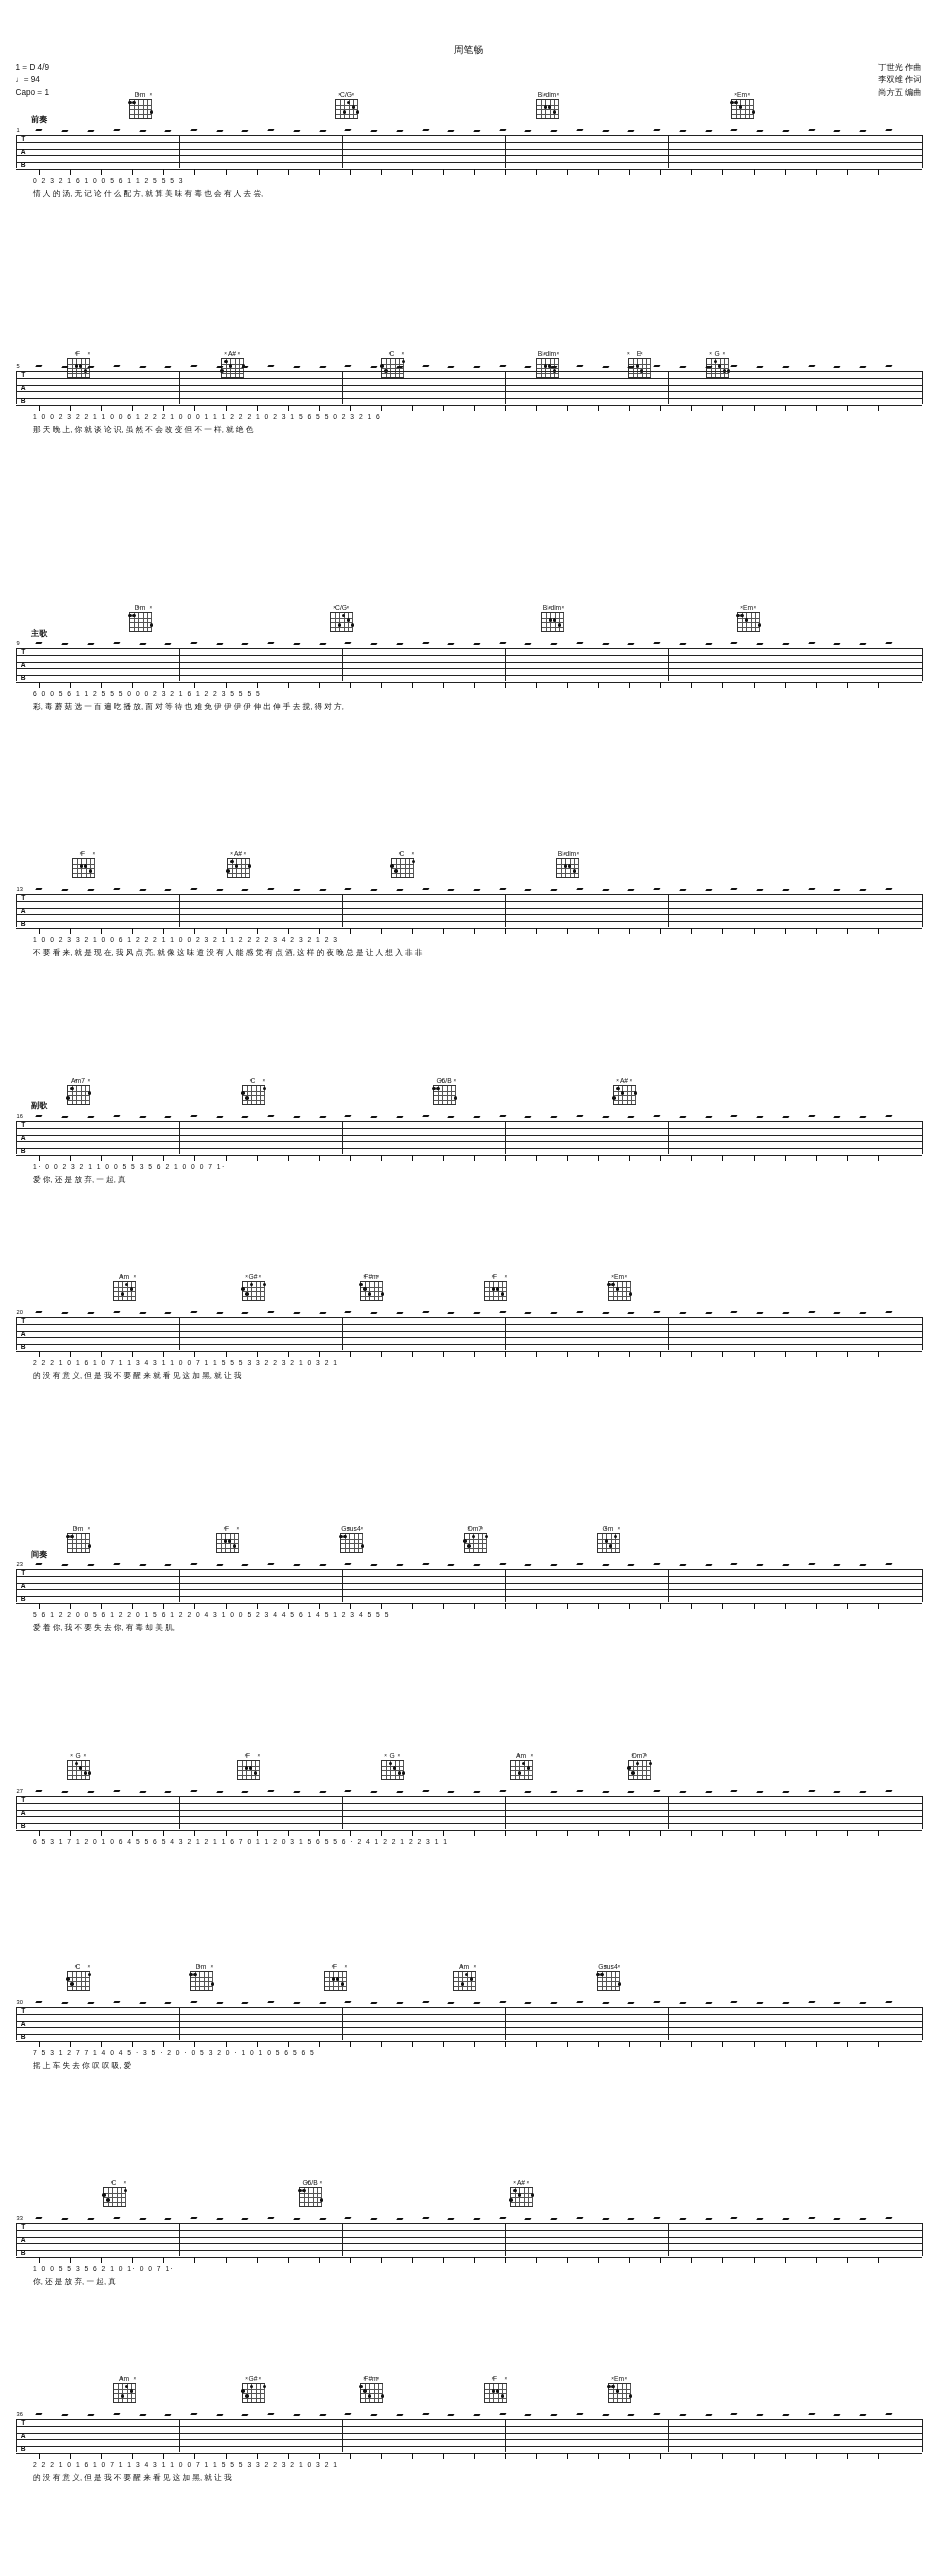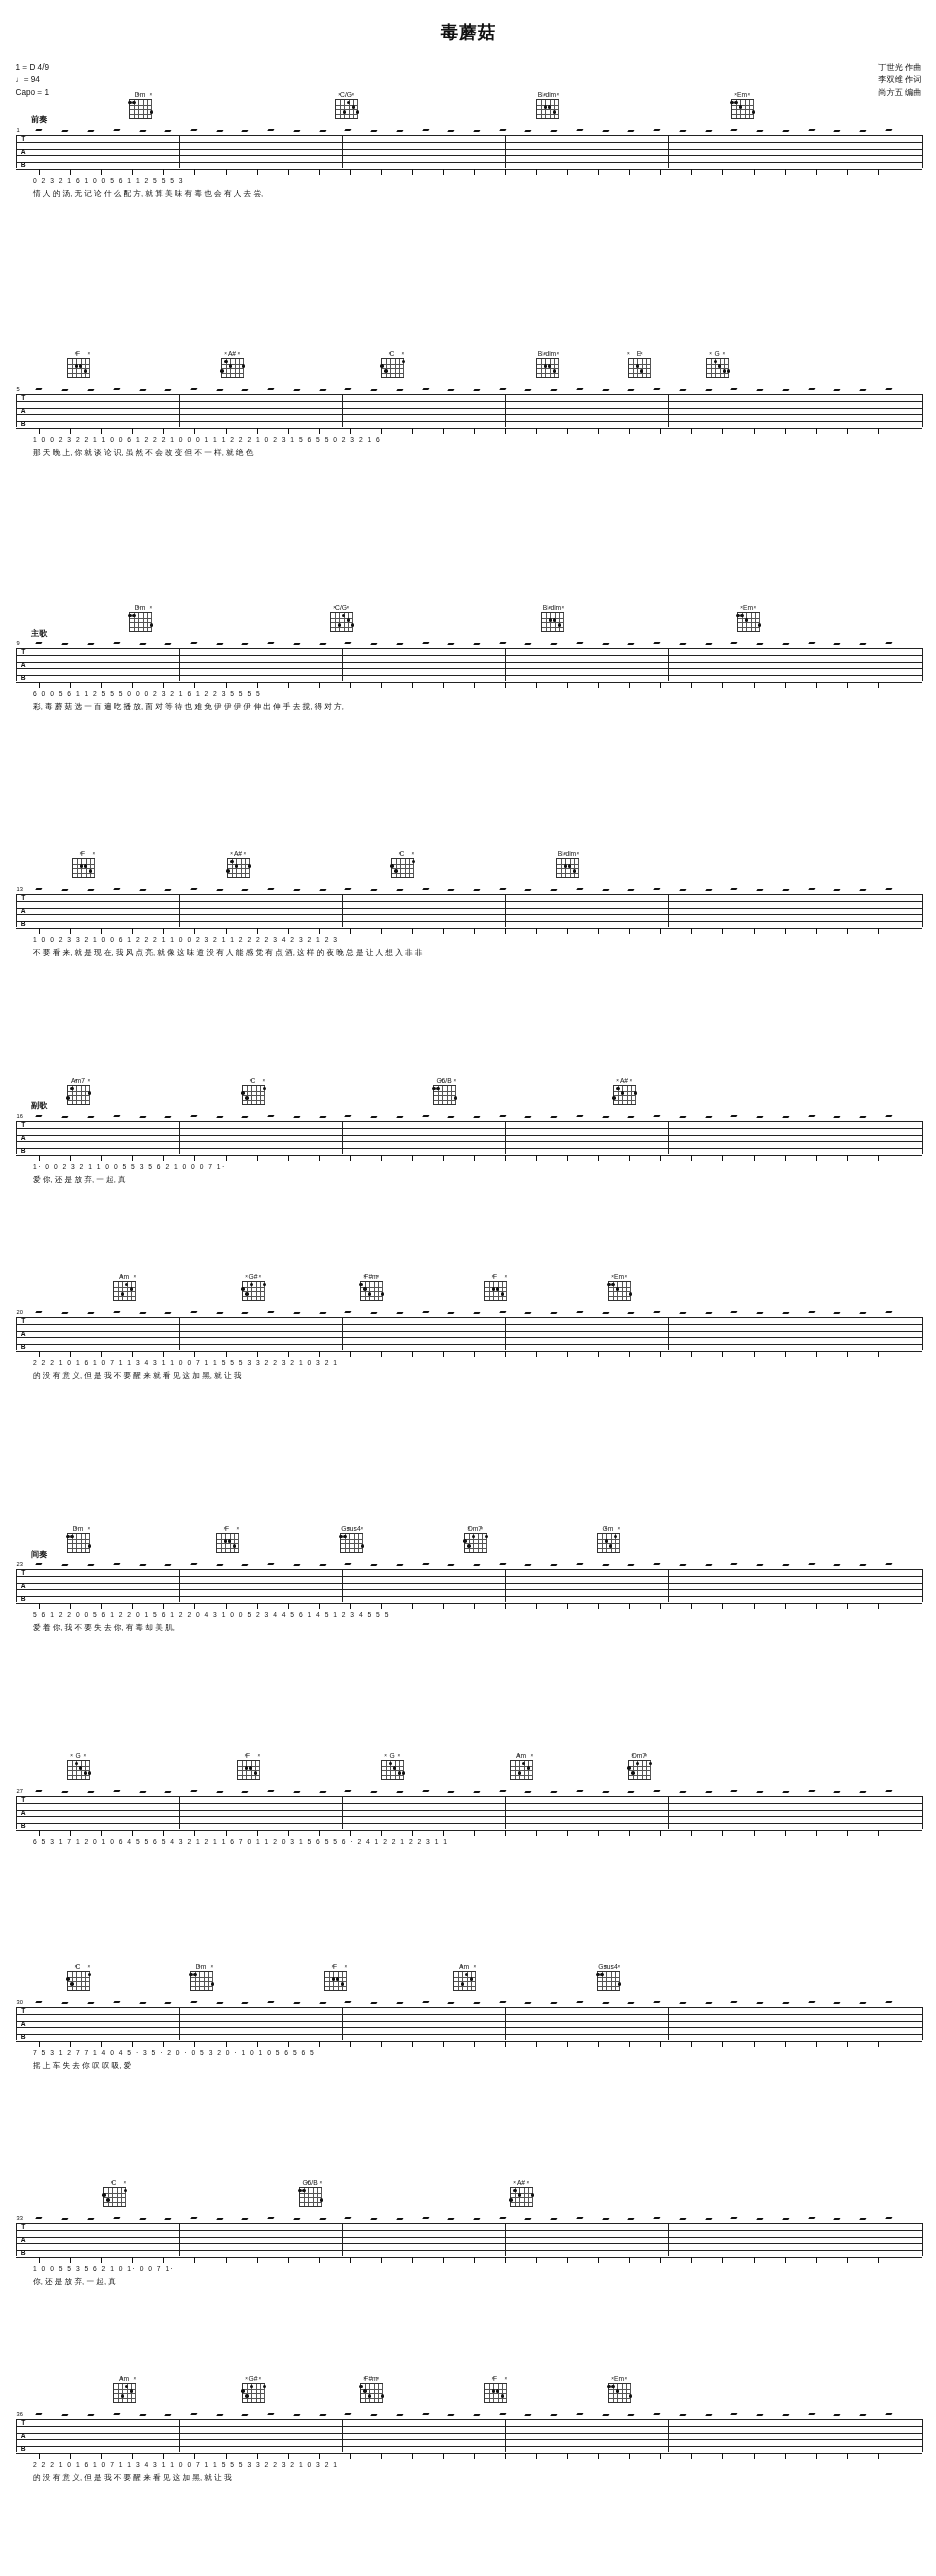--- a/index.html
+++ b/index.html
@@ -90,21 +90,21 @@
   .slash{
     position:absolute;width:5.7px;height:1.5px;background:#111;
     transform:skewX(-30deg);
   }
 </style>
 </head>
 <body>
 
 <div class="sheet">
 
-  <div class="title">毒蘑菇</div>
+  <div class="subtitle">周笔畅</div>
 
   <div class="meta-left">
     <div>1 = D 4/9</div>
     <div>♩= 94</div>
     <div>Capo = 1</div>
   </div>
 
   <div class="meta-right">
     <div>丁世光 作曲</div>
     <div>李双维 作词</div>
@@ -416,21 +416,21 @@
           <div class="dot" style="left: 11.4px; top: 5.8px;"></div>
           <div class="dot" style="left: 7.1px; top: 0.9px;"></div>
           <div class="mark" style="left: -1.5px;"></div>
           <div class="mark" style="left: 2.8px;">×</div>
           <div class="mark" style="left: 7.1px;"></div>
           <div class="mark" style="left: 11.4px;"></div>
           <div class="mark" style="left: 16px;">×</div>
           <div class="mark" style="left: 20px;"></div>
         </div>
       </div>
-      <div class="staff" style="top: 387px;">
+      <div class="staff" style="top: 364px;">
         <div class="tabbox">
           <div class="tabline" style="top: 7.2px;"></div>
           <div class="tabline" style="top: 14px;"></div>
           <div class="tabline" style="top: 20.6px;"></div>
           <div class="tabline" style="top: 27px;"></div>
           <div class="tabline" style="top: 34px;"></div>
           <div class="tabline" style="top: 41px;"></div>
           <div class="barline" style="left: 0px; top: 7.2px; height: 33px; width: 1px;"></div>
           <div class="barline" style="left: 163px; top: 7.2px; height: 33px; width: 0.5px;"></div>
           <div class="barline" style="left: 326px; top: 7.2px; height: 33px; width: 0.5px;"></div>

